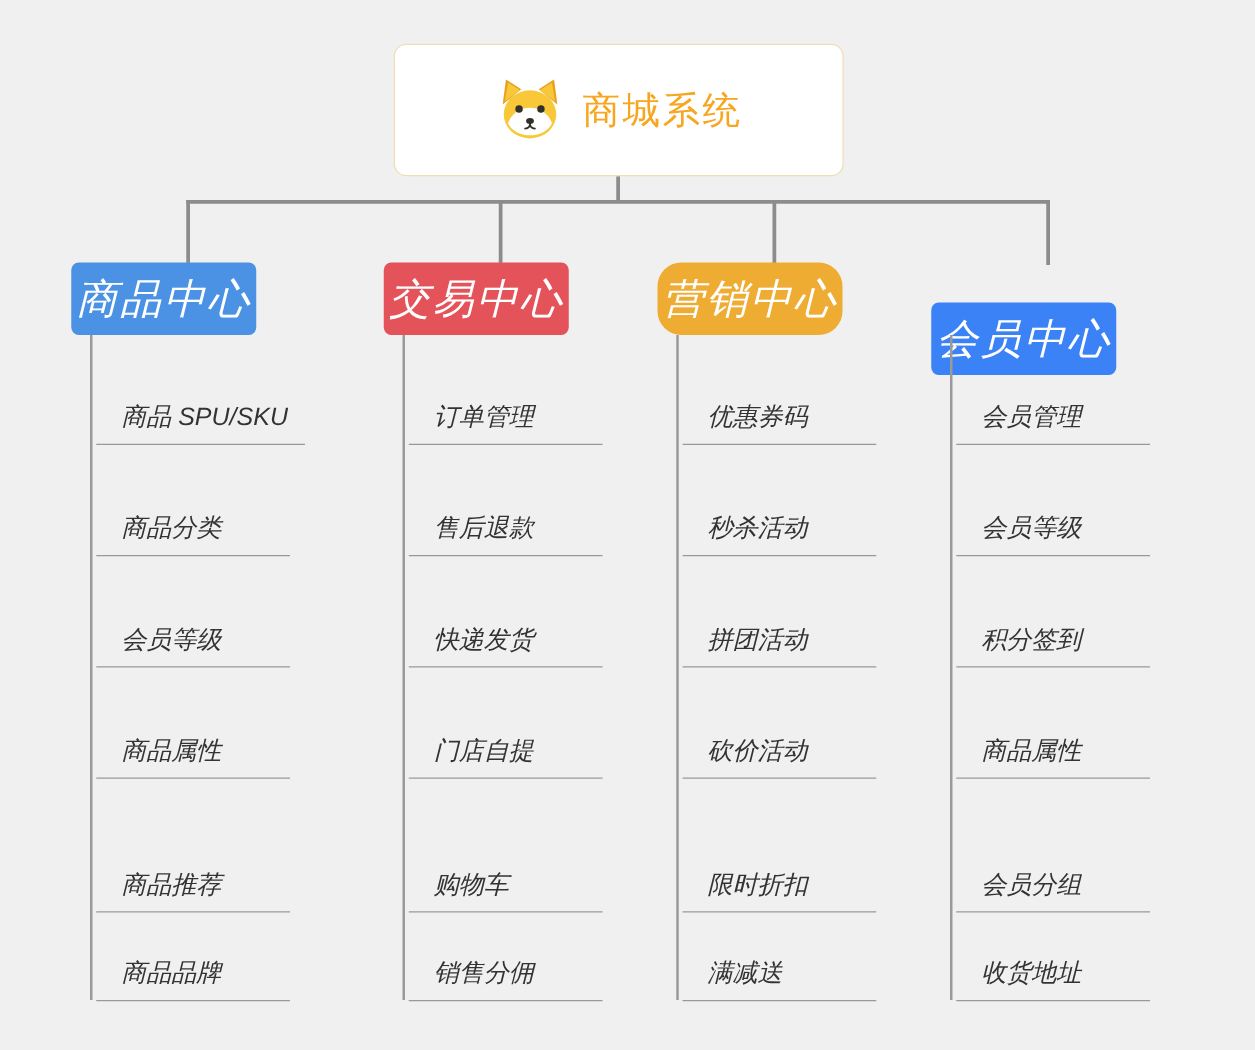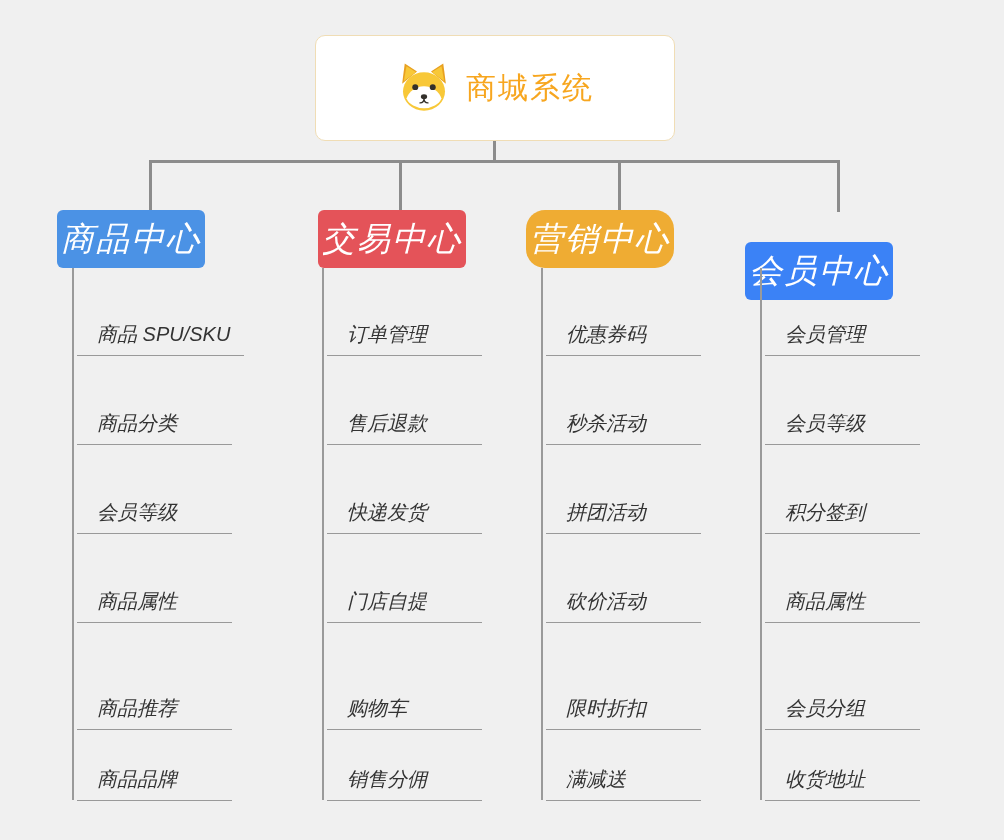--- a/index.html
+++ b/index.html
@@ -89,21 +89,21 @@
     <div class="spine"></div>
     <div class="item i0">商品 SPU/SKU</div>
     <div class="item i1">商品分类</div>
     <div class="item i2">会员等级</div>
     <div class="item i3">商品属性</div>
     <div class="item i4">商品推荐</div>
     <div class="item i5">商品品牌</div>
   </div>
 
   <div class="col c1">
-    <div class="col-header" style="background: rgb(228, 83, 89); margin-left: 11px;">交易中心</div>
+    <div class="col-header" style="background: rgb(228, 83, 89);">交易中心</div>
     <div class="spine"></div>
     <div class="item i0">订单管理</div>
     <div class="item i1">售后退款</div>
     <div class="item i2">快递发货</div>
     <div class="item i3">门店自提</div>
     <div class="item i4">购物车</div>
     <div class="item i5">销售分佣</div>
   </div>
 
   <div class="col c2">

